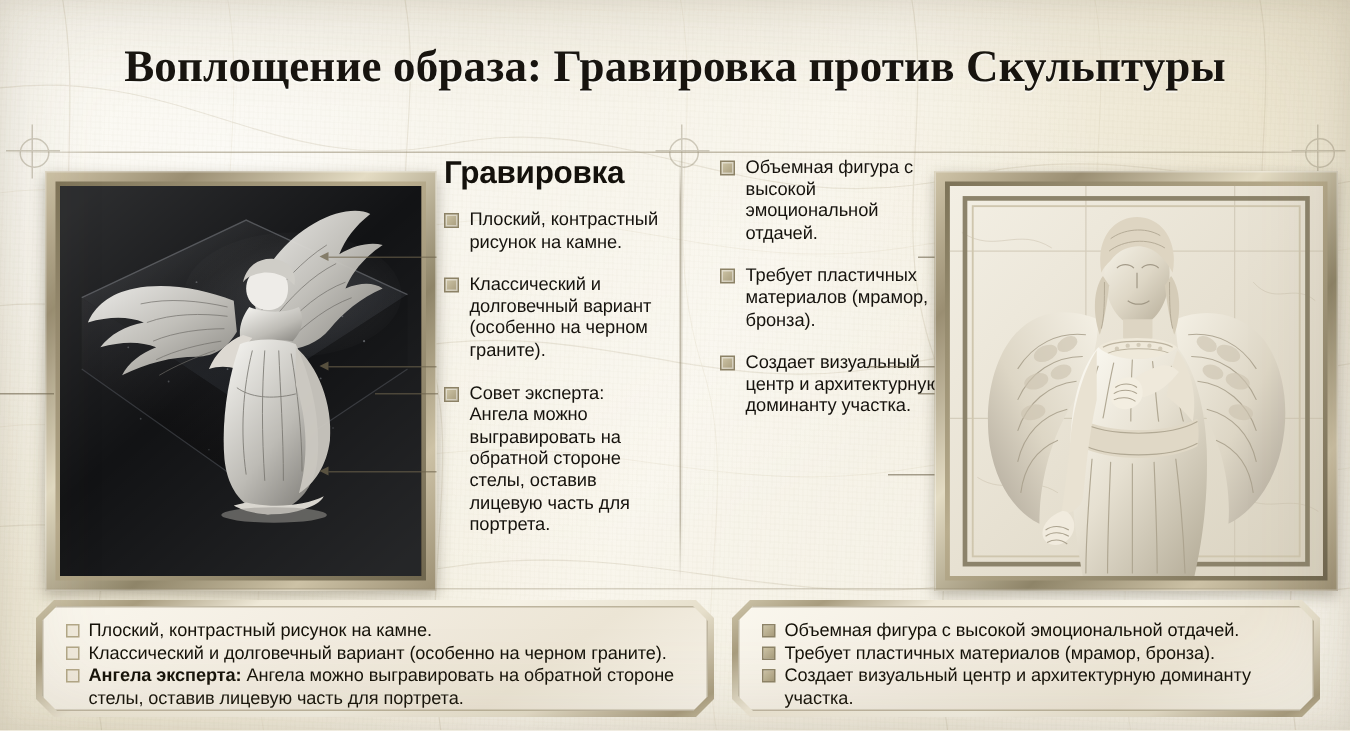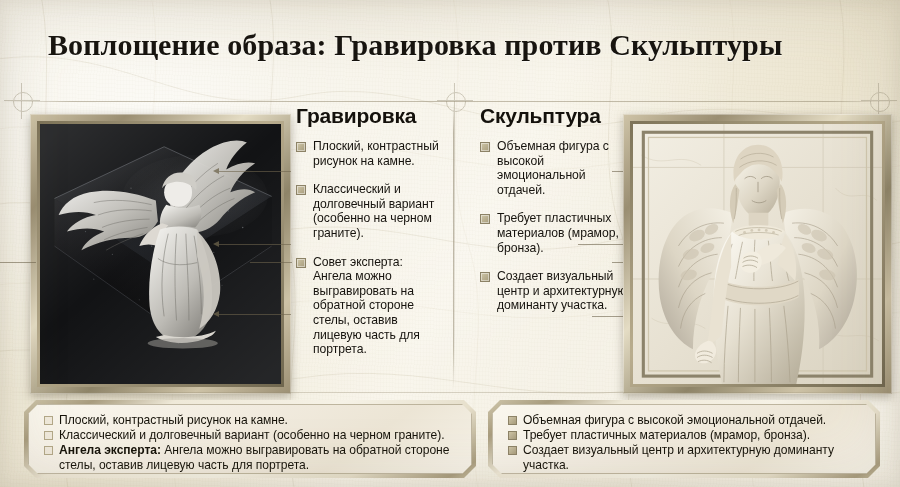--- a/index.html
+++ b/index.html
@@ -31,28 +31,28 @@
     position:absolute;inset:0;pointer-events:none;
     box-shadow:inset 0 0 70px rgba(120,106,78,.20), inset 0 0 18px rgba(120,106,78,.10);
   }
 
   
   #header{
     position:absolute;left:0;top:0;width:900px;height:96px;
   }
   #title{
     position:absolute;left:0;right:0;top:28px;
+    text-align:center;
     font-family:"Liberation Serif", serif;
     font-weight:bold;
     font-size:30px;
     letter-spacing:.1px;
     color:#17140f;
     text-shadow:0 1px 0 rgba(255,255,255,.6);
     white-space:nowrap;
-    margin-left:48px;
   }
   #headrule{
     position:absolute;left:0;right:0;top:101px;height:1px;
     background:linear-gradient(90deg,rgba(150,140,115,0) 0%,rgba(150,140,115,.55) 8%,rgba(150,140,115,.55) 92%,rgba(150,140,115,0) 100%);
   }
 
   
   .xhair{position:absolute;width:36px;height:36px;opacity:.45;}
   .xhair .h{position:absolute;left:0;top:17px;width:36px;height:1px;background:#9b937d;}
   .xhair .v{position:absolute;left:17px;top:0;width:1px;height:36px;background:#9b937d;}
@@ -351,21 +351,20 @@
       </ul>
     </div>
 
     <div class="leader arrow larr" style="left:219px;top:67px;width:72px;"></div>
     <div class="leader arrow larr" style="left:219px;top:140px;width:72px;"></div>
     <div class="leader" style="left:250px;top:158px;width:42px;"></div>
     <div class="leader arrow larr" style="left:219px;top:210px;width:72px;"></div>
     <div class="leader" style="left:0px;top:158px;width:36px;"></div>
 
     <div class="col" id="col-sculpture">
-      <h2>Скульптура</h2>
       <ul>
         <li>
           <span class="bullet"></span>
           <span>Объемная фигура с высокой эмоциональной отдачей.</span>
         </li>
         <li>
           <span class="bullet"></span>
           <span>Требует пластичных материалов (мрамор, бронза).</span>
         </li>
         <li>

